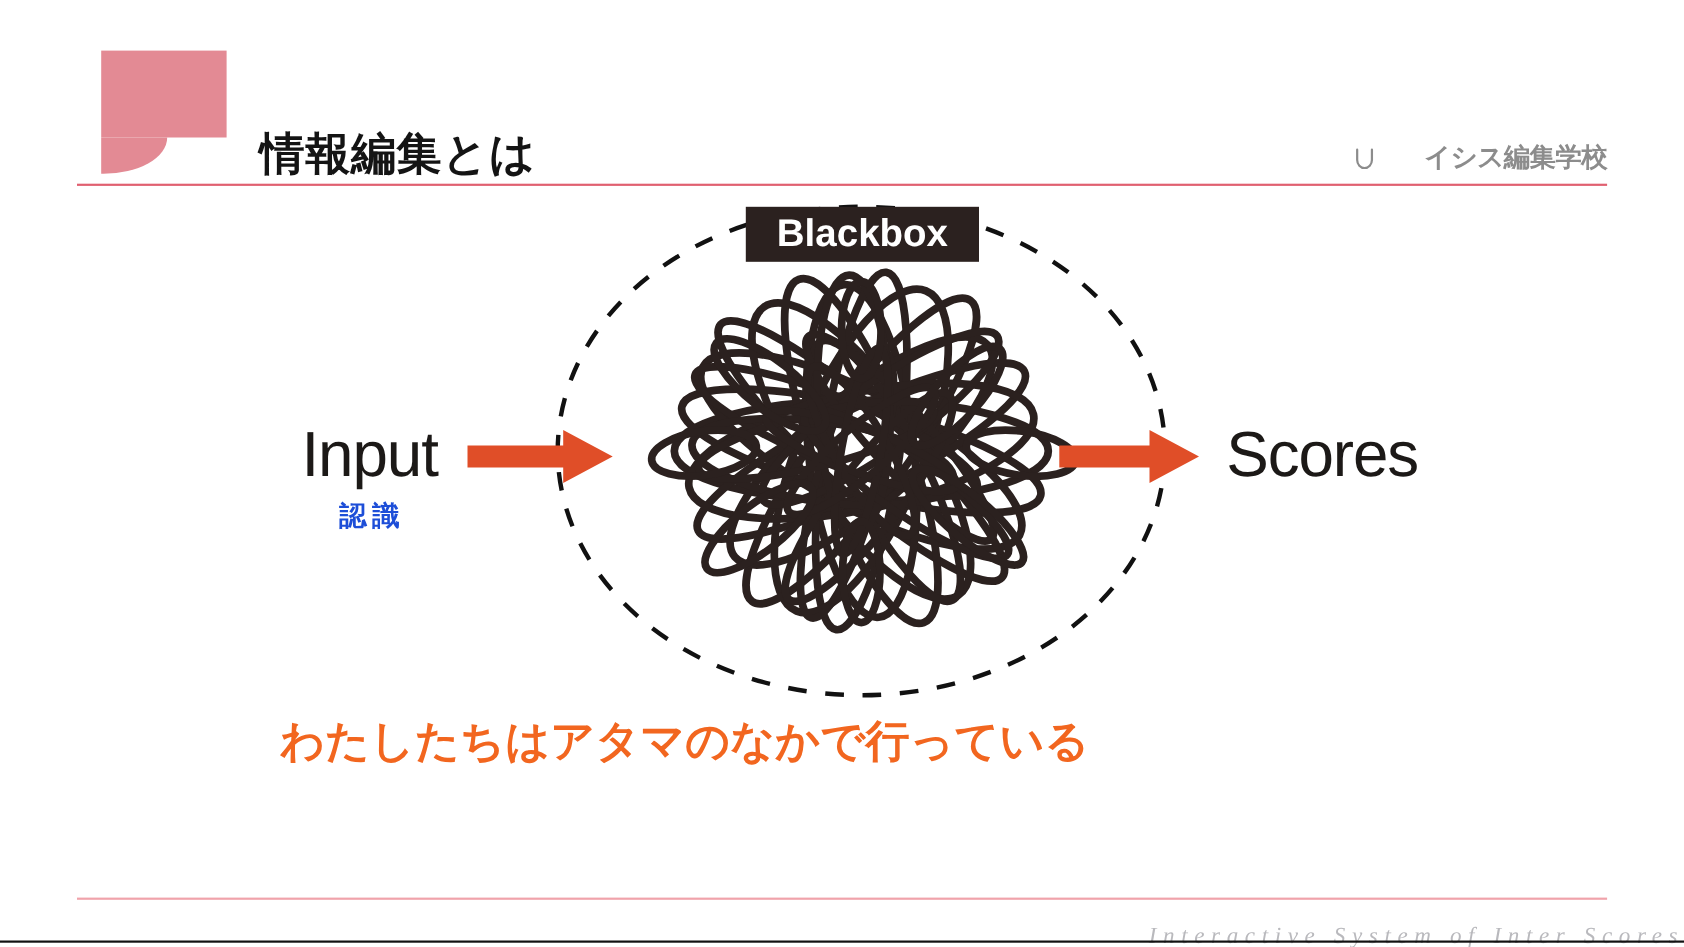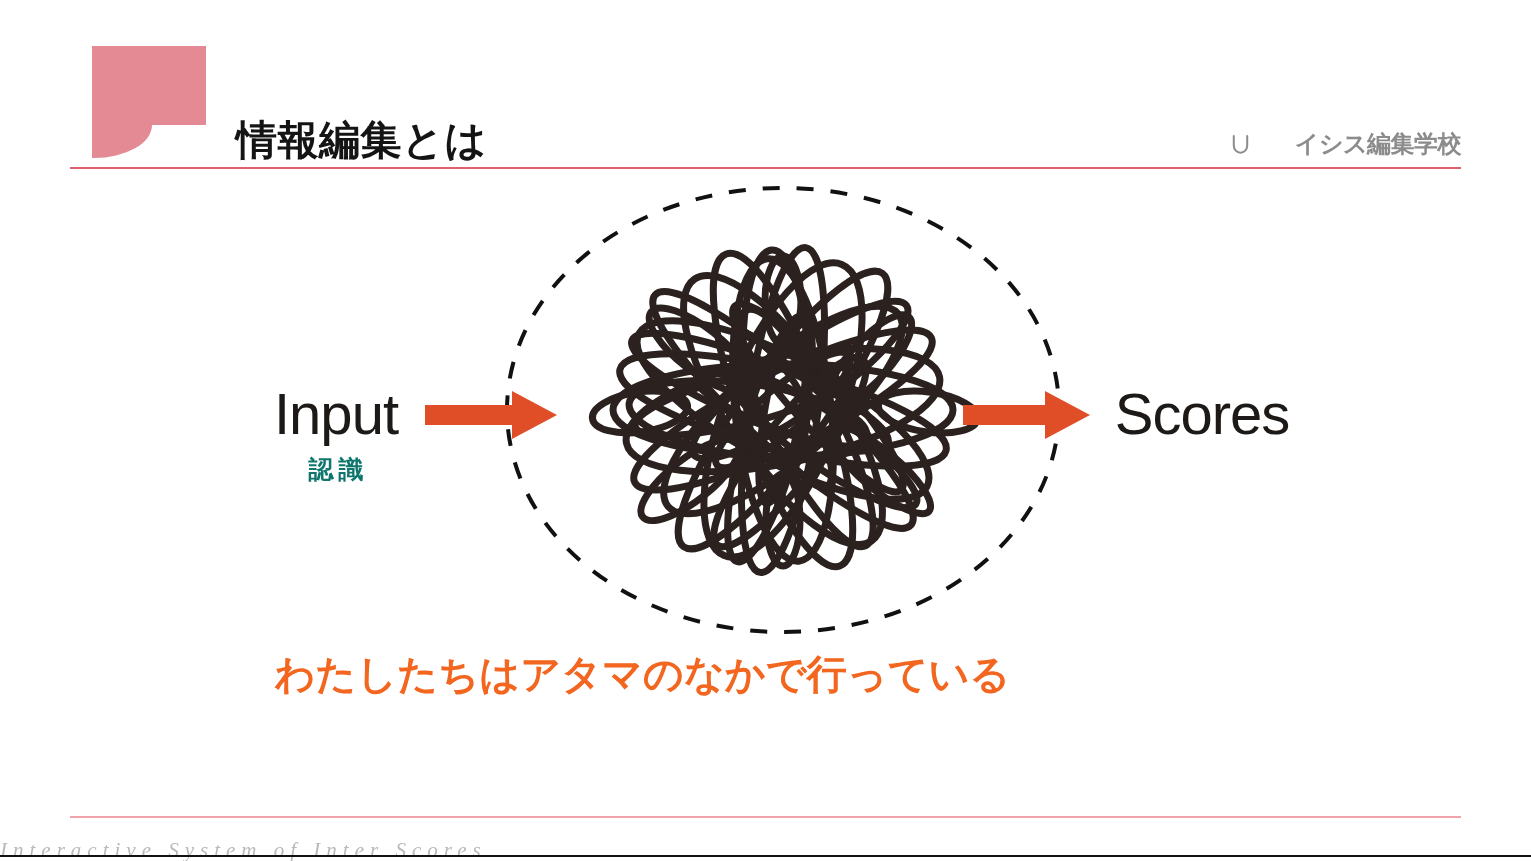--- a/index.html
+++ b/index.html
@@ -136,57 +136,56 @@
     line-height: 62px;
     color: #1C1917;
     letter-spacing: -1px;
   }
   .io-sub {
     margin-top: 10px;
     font-family: "Liberation Sans", "DejaVu Sans", sans-serif;
     font-weight: 600;
     font-size: 25px;
     line-height: 28px;
-    color: #0f766e;
+    color: #1d4ed8;
     letter-spacing: 5px;
     padding-left: 5px;
   }
 
   
   .caption {
     position: absolute;
     left: 0;
     top: 648px;
     width: 1245px;
     text-align: center;
     font-family: "Liberation Sans", "DejaVu Sans", sans-serif;
     font-weight: 700;
     font-size: 40px;
     line-height: 52px;
     color: #F2661F;
     letter-spacing: 0px;
-    padding-left: 20px;
   }
   .caption-line { display: block; }
 
   
   .rule-footer {
     position: absolute;
     left: 70px;
     top: 816px;
     width: 1391px;
     height: 2px;
     background: #F0A3AB;
   }
   .footer-text {
     position: absolute;
     left: 0;
     top: 838px;
     width: 1531px;
-    text-align: left;
+    text-align: right;
     font-family: "Liberation Serif", "DejaVu Serif", serif;
     font-style: italic;
     font-size: 21px;
     line-height: 24px;
     color: #B9B9BD;
     letter-spacing: 6px;
     white-space: nowrap;
   }
   .rule-bottom {
     position: absolute;
@@ -265,20 +264,23 @@
 
     <g>
       <path d="M425 405 L512 405 L512 391 L557 415 L512 439 L512 425 L425 425 Z" fill="#E04E28"></path>
     </g>
 
     <g>
       <path d="M963 405 L1045 405 L1045 391 L1090 415 L1045 439 L1045 425 L963 425 Z" fill="#E04E28"></path>
     </g>
   </svg>
 
+  <div class="blackbox-label">
+    <span>Blackbox</span>
+  </div>
 
   <div class="io-block io-input">
     <div class="io-main">Input</div>
     <div class="io-sub">認識</div>
   </div>
 
   <div class="io-block io-output">
     <div class="io-main">Scores</div>
   </div>
 

